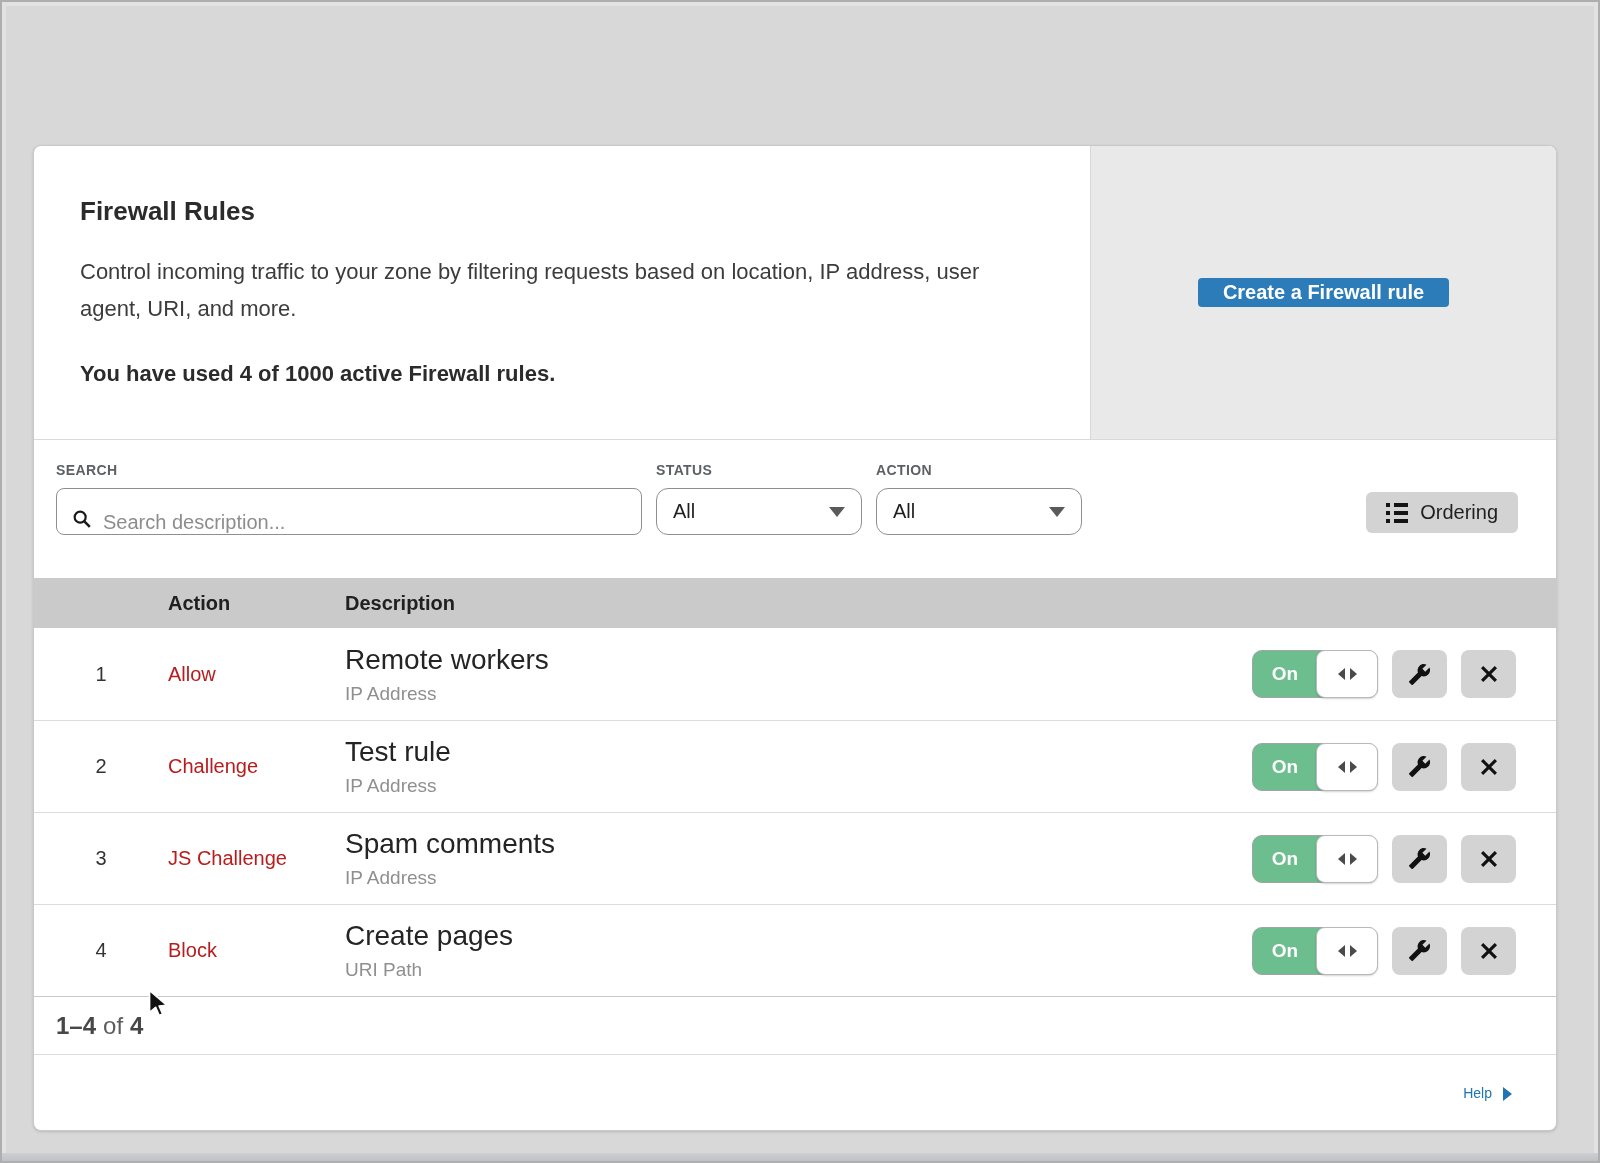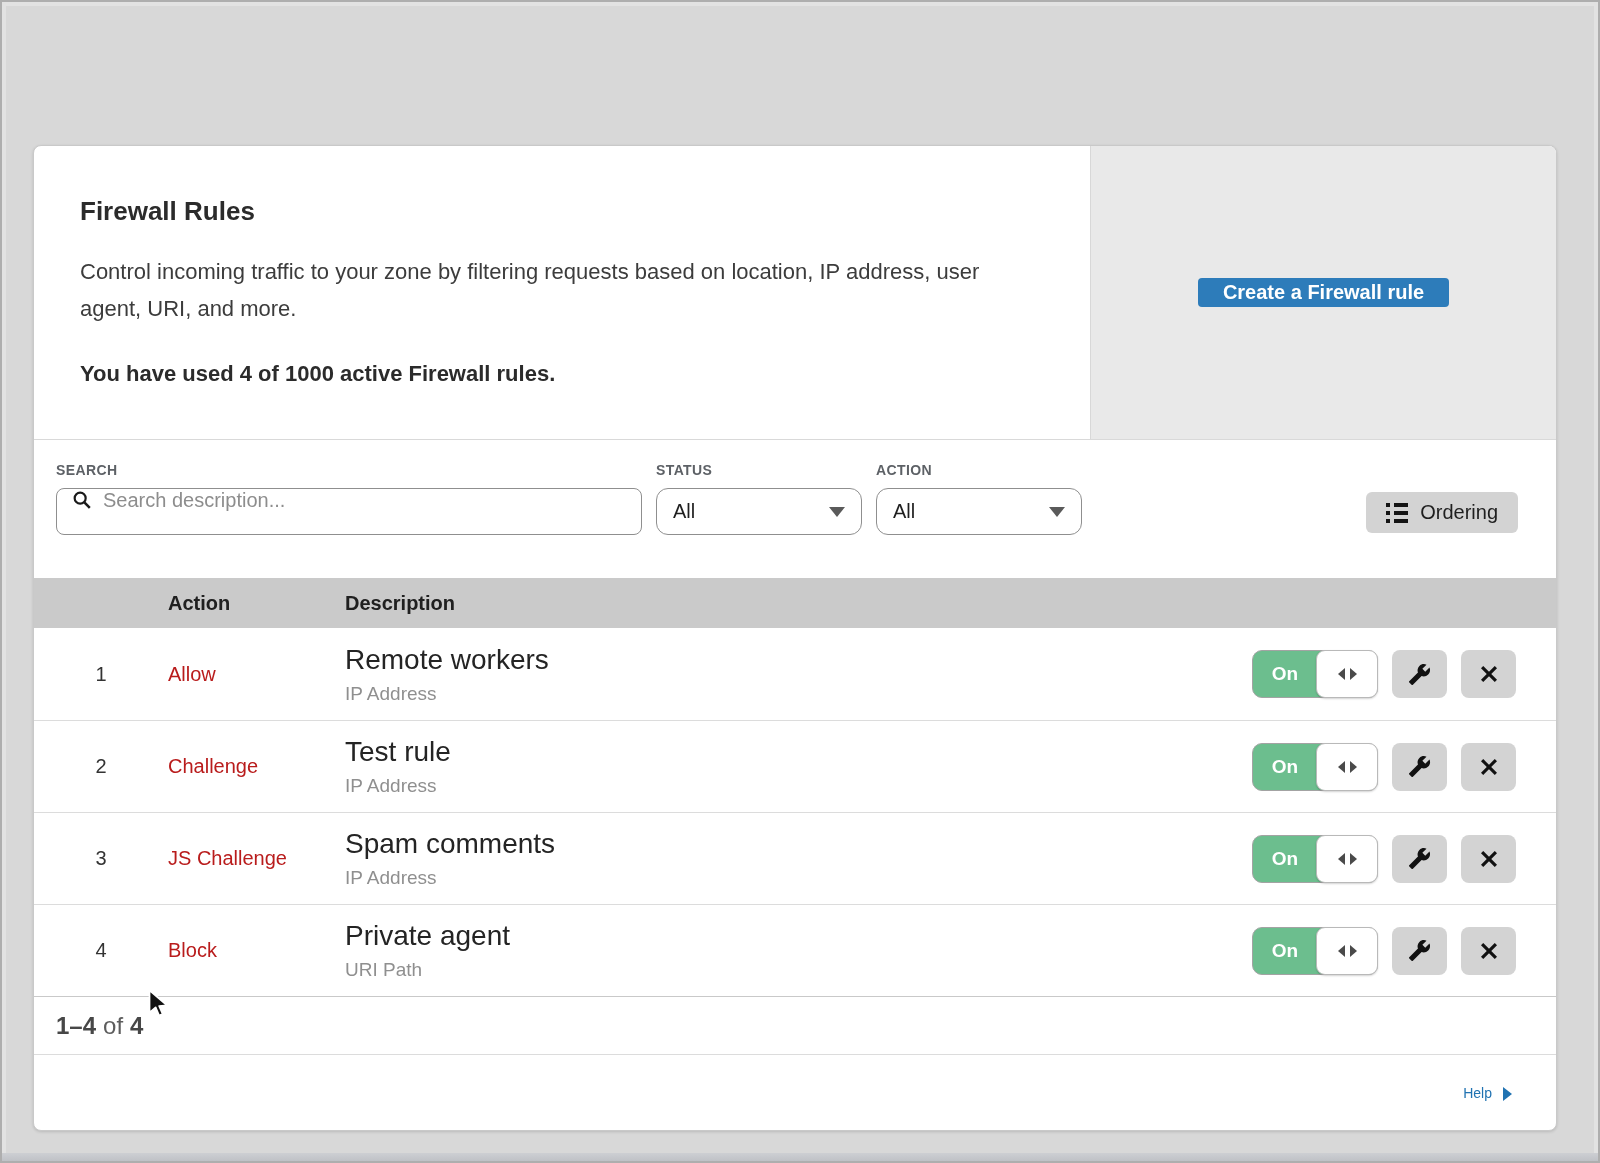--- a/index.html
+++ b/index.html
@@ -45,21 +45,21 @@
     font-family:inherit; font-size:20px; font-weight:600;
     height:29px; padding:0 25px; cursor:pointer;
   }
 
   
   .filters{ display:flex; align-items:flex-start; height:138px; padding:22px 38px 0 22px; }
   .filter-group{ margin-right:14px; }
   .filter-label{ font-size:14px; font-weight:700; color:#5d6166; letter-spacing:.4px; margin-bottom:10px; }
   .search-box{
     width:586px; height:47px; border:1px solid #8f8f8f; border-radius:8px;
-    background:#fff; display:flex; align-items:flex-start; padding:0 14px;
+    background:#fff; display:flex; align-items:flex-end; padding:0 14px;
   }
   .search-box input{
     border:none; outline:none; flex:1; margin-left:10px;
     font-family:inherit; font-size:20px; color:#333; background:transparent;
   }
   .search-box input::placeholder{ color:#8d8d8d; }
   .select-box{
     width:206px; height:47px; border:1px solid #8f8f8f; border-radius:12px;
     background:#fff; display:flex; align-items:center; justify-content:space-between;
     padding:0 16px; font-size:20px; color:#1f1f1f; cursor:pointer;
@@ -320,21 +320,21 @@
           </svg>
         </span>
       </button>
     </div>
   </div>
 
   <div class="rule-row">
     <div class="cell-priority">4</div>
     <div class="cell-action">Block</div>
     <div class="cell-desc">
-      <div class="desc-main">Private agent</div>
+      <div class="desc-main">Create pages</div>
       <div class="desc-sub">URI Path</div>
     </div>
     <div class="row-controls">
       <div class="toggle">
         <span class="toggle-on">On</span>
         <span class="toggle-knob">
           <span class="arr-left"></span>
           <span class="arr-right"></span>
         </span>
       </div>

